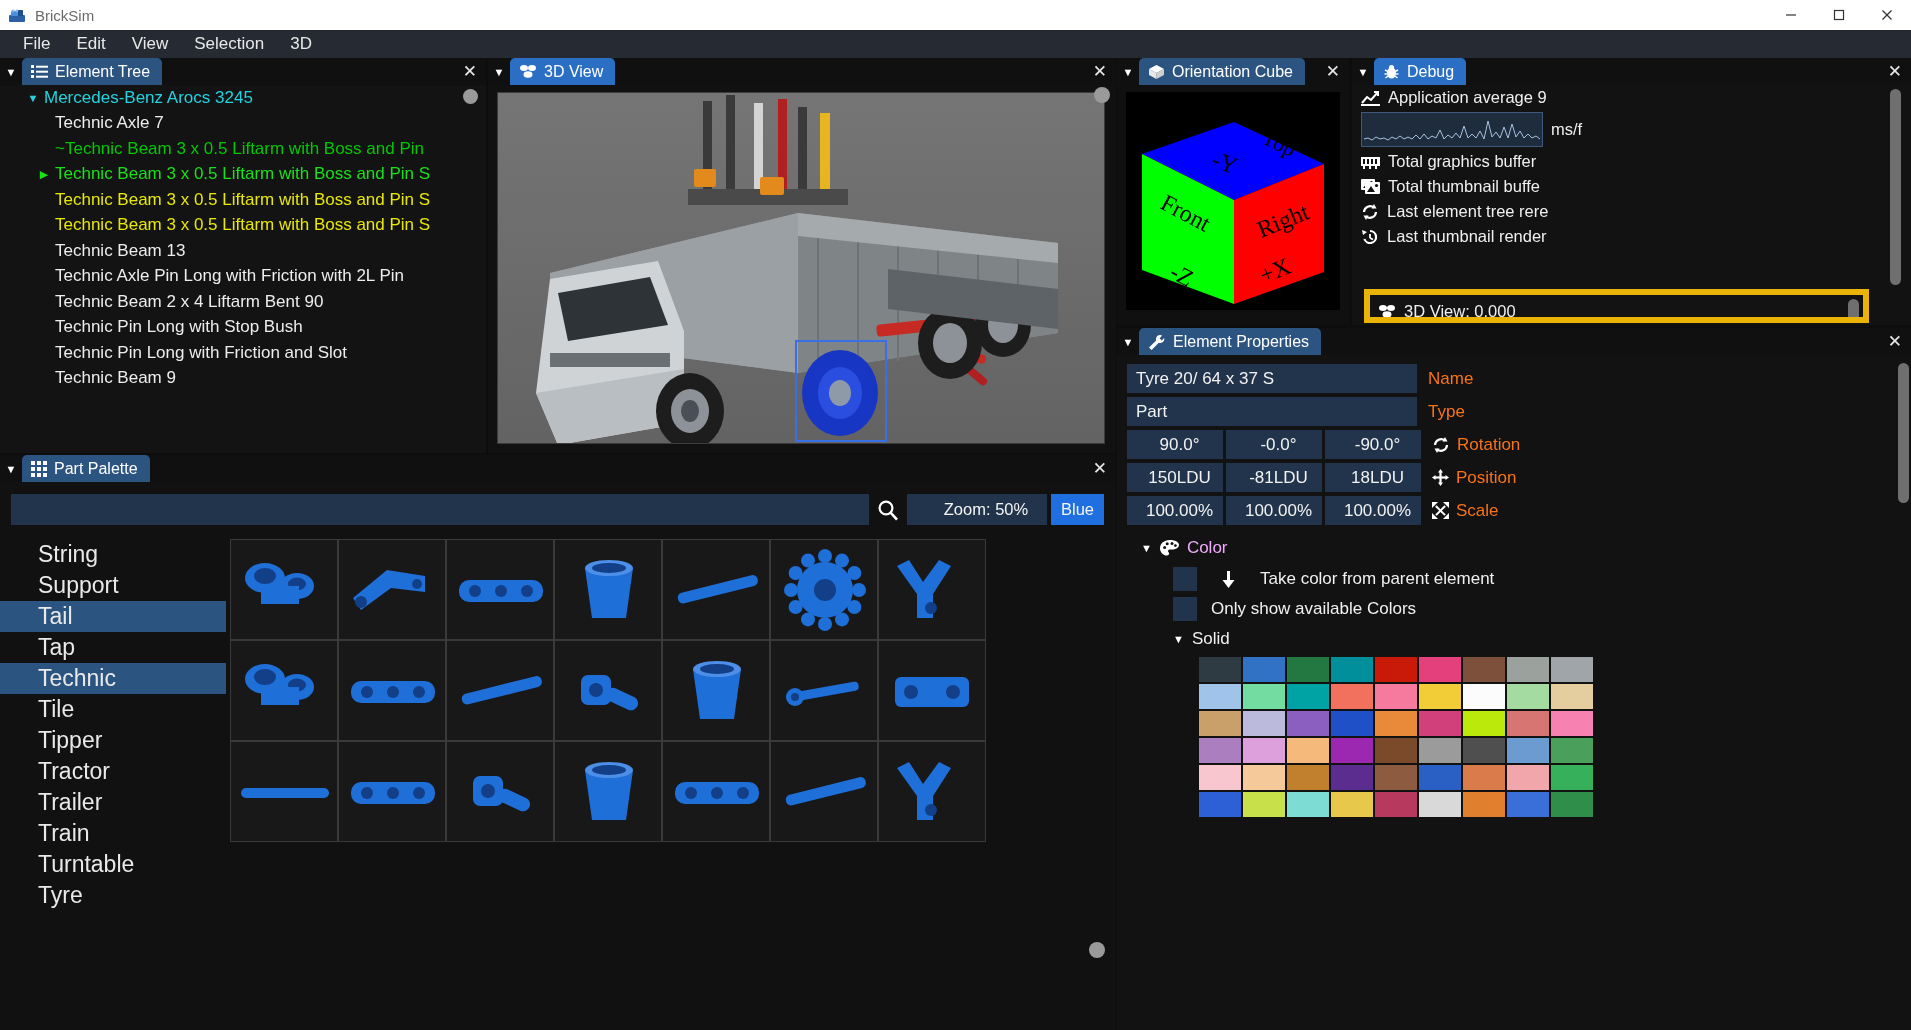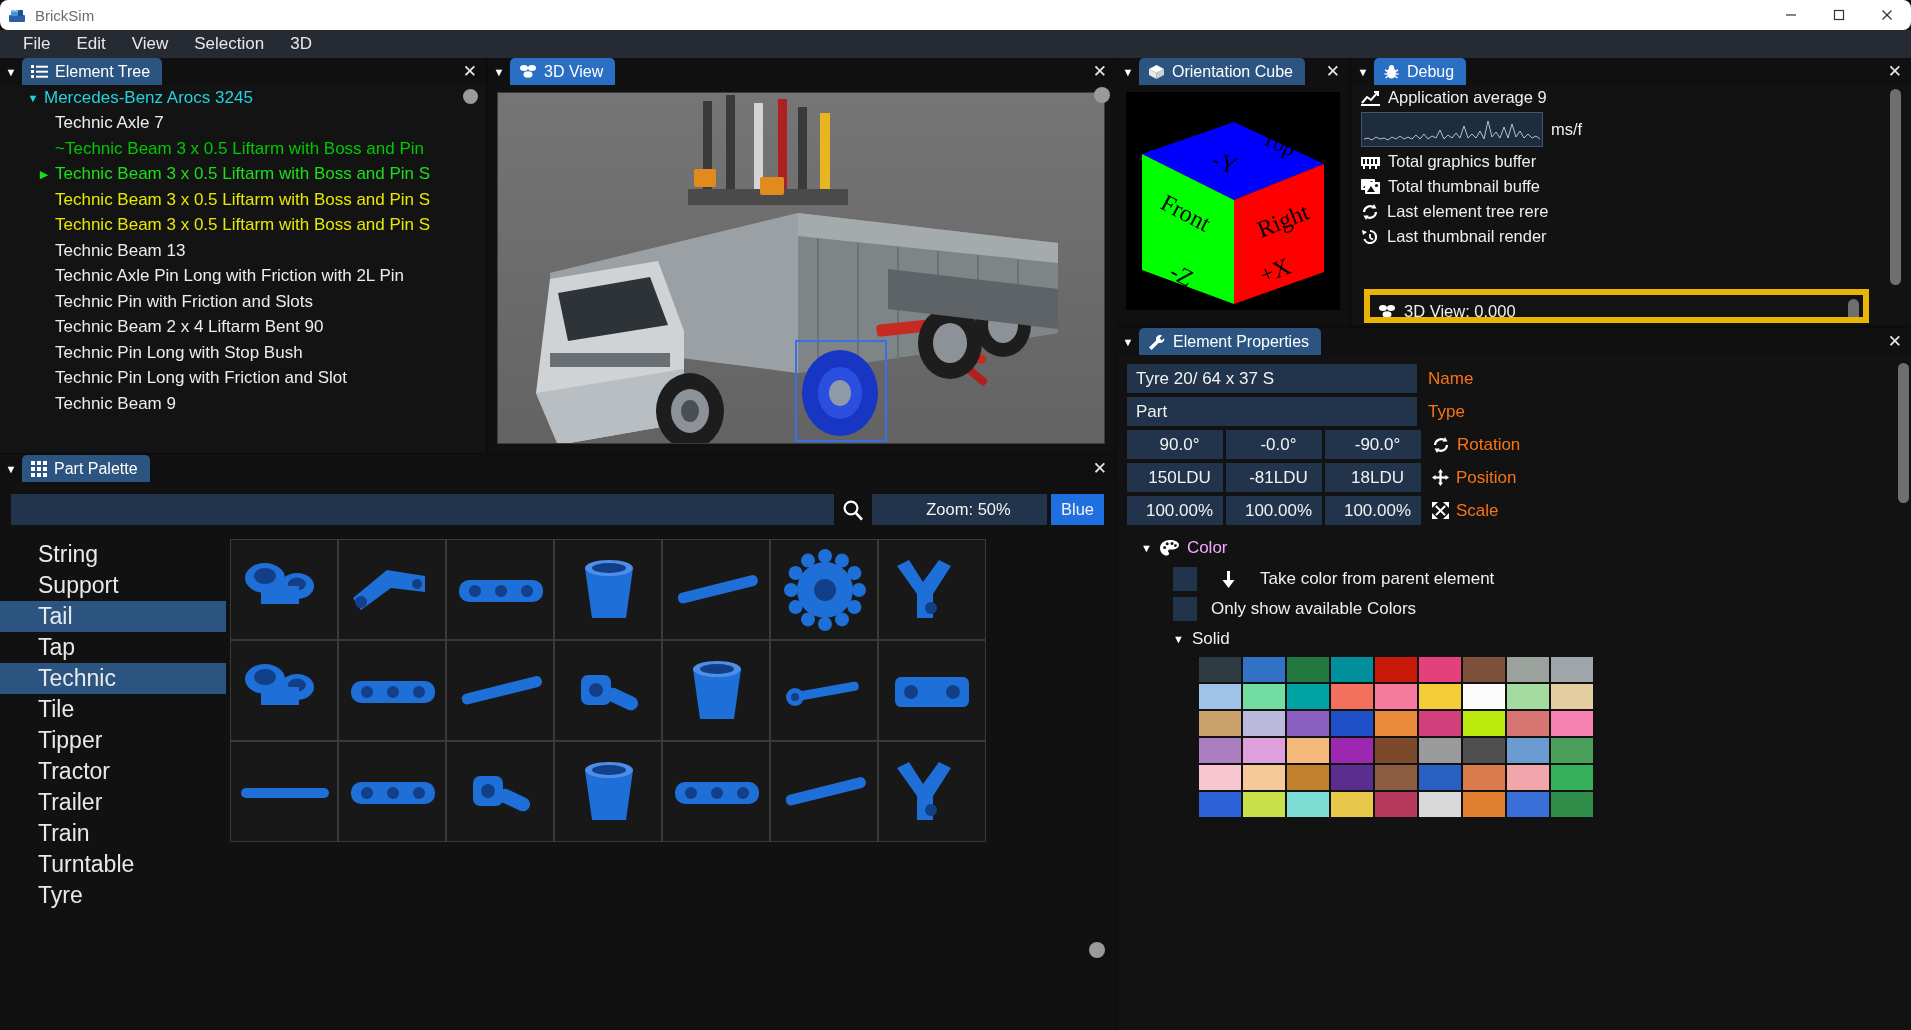--- a/index.html
+++ b/index.html
@@ -7,21 +7,21 @@
     width: 1911px; height: 1030px;
     background: #0d0d0d;
     font-family: "Liberation Sans", sans-serif;
     overflow: hidden;
   }
   body { position: relative; }
 
   
   #titlebar {
     position: absolute; left: 0; top: 0; width: 1911px; height: 30px;
-    background: #ffffff; display: flex; align-items: center; border-radius: 8px;
+    background: #ffffff; display: flex; align-items: center;
   }
   #titlebar .app-icon { width: 18px; height: 18px; margin-left: 8px; position: relative; }
   #titlebar .app-title { margin-left: 9px; font-size: 15px; color: #6b6b6b; }
   #titlebar .winbtns { margin-left: auto; display: flex; height: 30px; }
   #titlebar .winbtn {
     width: 48px; height: 30px; display: flex; align-items: center; justify-content: center;
     color: #333; font-size: 15px; line-height: 1;
   }
 
   
@@ -240,23 +240,20 @@
           <span class="lbl">Technic Beam  3 x  0.5 Liftarm with Boss and Pin S</span>
         </div>
         <div class="tree-row depth1" style="color: rgb(232, 232, 0);">
           <span class="lbl">Technic Beam  3 x  0.5 Liftarm with Boss and Pin S</span>
         </div>
         <div class="tree-row depth1" style="color: rgb(237, 237, 237);">
           <span class="lbl">Technic Beam 13</span>
         </div>
         <div class="tree-row depth1" style="color: rgb(237, 237, 237);">
           <span class="lbl">Technic Axle Pin Long with Friction with  2L Pin</span>
-        </div>
-        <div class="tree-row depth1" style="color: rgb(237, 237, 237);">
-          <span class="lbl">Technic Pin with Friction and Slots</span>
         </div>
         <div class="tree-row depth1" style="color: rgb(237, 237, 237);">
           <span class="lbl">Technic Beam  2 x  4 Liftarm Bent 90</span>
         </div>
         <div class="tree-row depth1" style="color: rgb(237, 237, 237);">
           <span class="lbl">Technic Pin Long with Stop Bush</span>
         </div>
         <div class="tree-row depth1" style="color: rgb(237, 237, 237);">
           <span class="lbl">Technic Pin Long with Friction and Slot</span>
         </div>
@@ -729,21 +726,21 @@
   <div class="panel-body">
 
     <div id="pp-toolbar">
       <input id="pp-search" type="text" value="" placeholder="" style="">
       <span class="ico" style="width:38px;height:31px;">
         <svg width="22" height="22" viewBox="0 0 22 22">
           <circle cx="9" cy="9" r="6.4" fill="none" stroke="#fff" stroke-width="2.2"></circle>
           <line x1="13.6" y1="13.6" x2="20" y2="20.6" stroke="#fff" stroke-width="2.6"></line>
         </svg>
       </span>
-      <span class="pp-btn" style="width:175px;padding-left:32px;">Zoom: 50%</span>
+      <span class="pp-btn" style="width:140px;padding-left:32px;">Zoom: 50%</span>
       <span class="pp-btn accent" style="margin-left:4px;">Blue</span>
     </div>
 
     <div id="pp-cat">
         <div class="cat-row">
           <span>String</span>
         </div>
         <div class="cat-row">
           <span>Support</span>
         </div>

